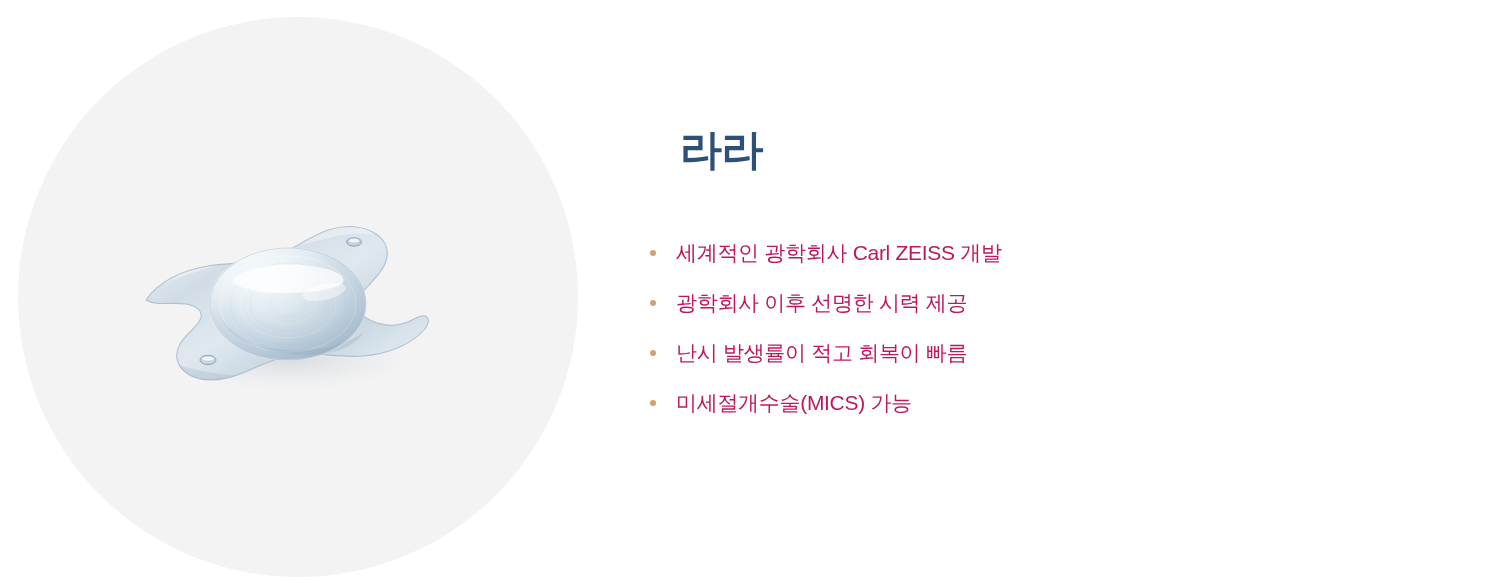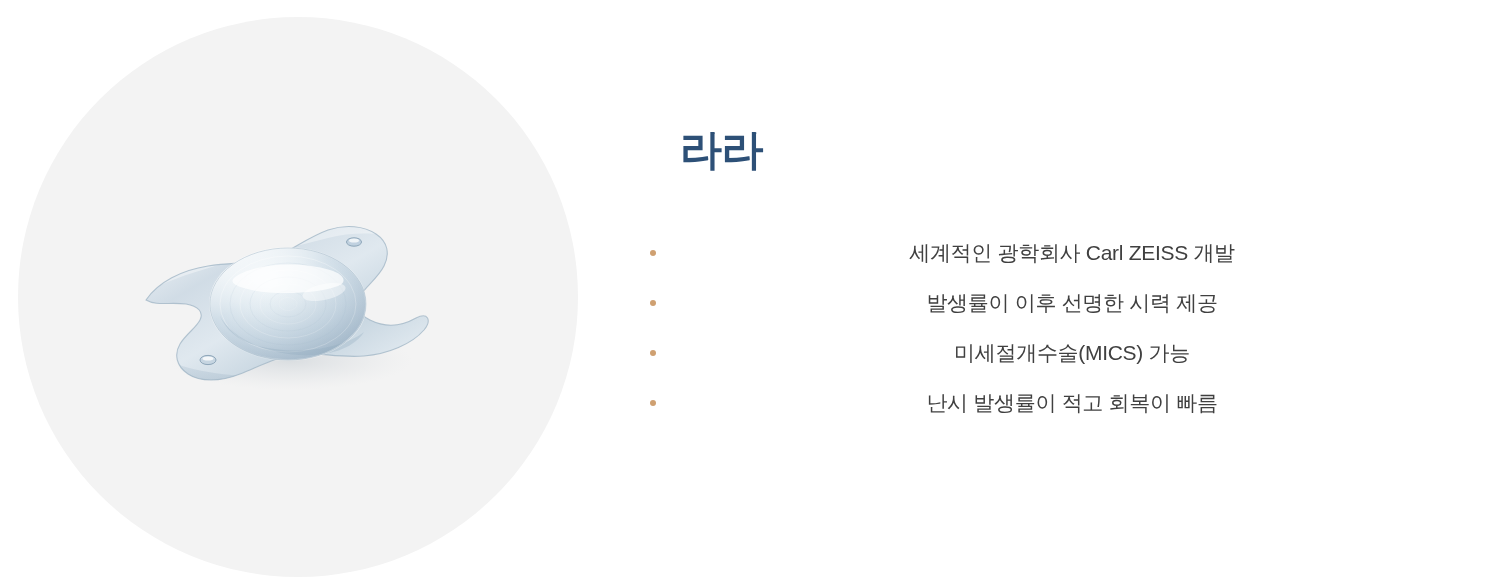--- a/index.html
+++ b/index.html
@@ -76,24 +76,23 @@
     list-style: none;
   }
 
   .feature-item {
     position: relative;
     padding-left: 28px;
     height: 50px;
     display: flex;
     align-items: center;
     font-size: 21px;
-    color: #404040;
+    color: #be185d;
     letter-spacing: -0.3px;
     white-space: nowrap;
-    justify-content: center;
   }
 
   .feature-bullet {
     position: absolute;
     left: 2px;
     top: 50%;
     margin-top: -3px;
     width: 6px;
     height: 6px;
     border-radius: 50%;
@@ -245,25 +244,25 @@
 
     <h1 class="product-title">라라</h1>
 
     <ul class="feature-list">
       <li class="feature-item">
         <span class="feature-bullet"></span>
         <span class="feature-text">세계적인 광학회사 Carl ZEISS 개발</span>
       </li>
       <li class="feature-item">
         <span class="feature-bullet"></span>
-        <span class="feature-text">발생률이 이후 선명한 시력 제공</span>
+        <span class="feature-text">광학회사 이후 선명한 시력 제공</span>
+      </li>
+      <li class="feature-item">
+        <span class="feature-bullet"></span>
+        <span class="feature-text">난시 발생률이 적고 회복이 빠름</span>
       </li>
       <li class="feature-item">
         <span class="feature-bullet"></span>
         <span class="feature-text">미세절개수술(MICS) 가능</span>
-      </li>
-      <li class="feature-item">
-        <span class="feature-bullet"></span>
-        <span class="feature-text">난시 발생률이 적고 회복이 빠름</span>
       </li>
     </ul>
   </div>
 </div>
 
 </body></html>

